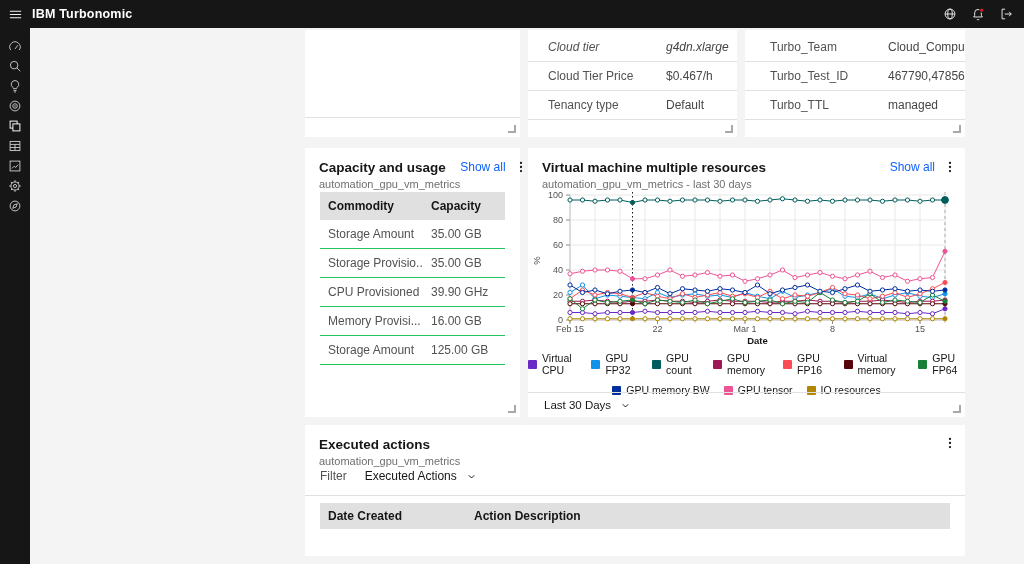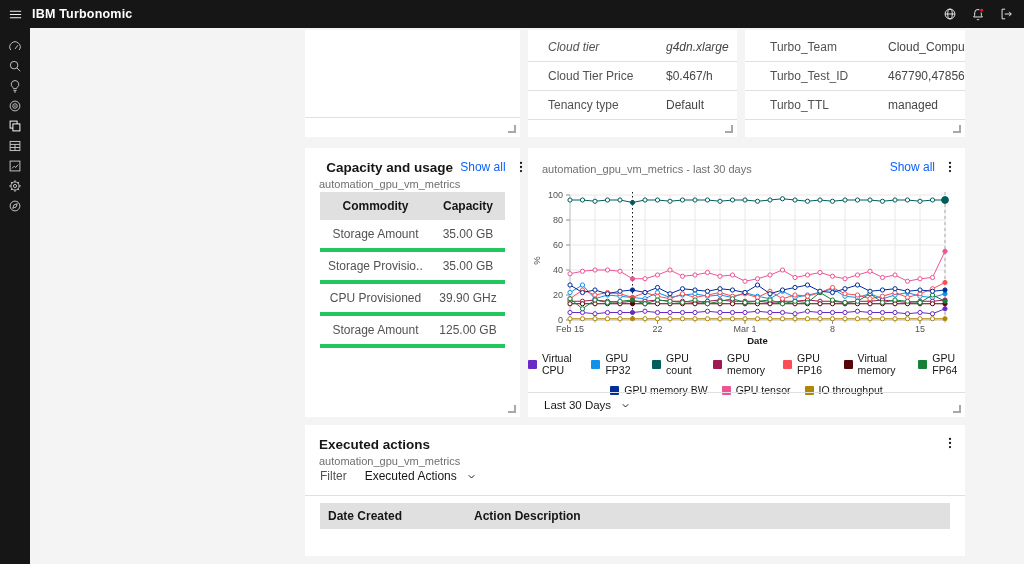--- a/index.html
+++ b/index.html
@@ -31,21 +31,21 @@
   
   .card-head{position:absolute;left:14px;right:8px;top:12px;display:flex;align-items:flex-start;}
   .card-title{font-size:13.5px;font-weight:700;color:#161616;line-height:15px;}
   .card-sub{font-size:11px;color:#6f6f6f;margin-top:3px;}
   .head-right{margin-left:auto;display:flex;align-items:center;gap:8px;}
   .show-all{font-size:12px;color:#0f62fe;cursor:pointer;white-space:nowrap;line-height:15px;}
   .kebab{color:#161616;cursor:pointer;display:flex;align-items:center;margin-top:-1px;}
   
   .cap-table{position:absolute;left:15px;right:15px;top:44px;font-size:12px;}
   .t-hrow{height:28px;background:#e0e0e0;display:flex;align-items:center;font-weight:700;color:#161616;}
-  .t-row{height:28px;display:flex;align-items:center;border-bottom:4px solid #22c55e;color:#525252;}
+  .t-row{height:28px;display:flex;align-items:center;border-bottom:1px solid #22c55e;color:#525252;}
   .t-c1{width:95px;padding-left:8px;white-space:nowrap;overflow:hidden;}
   .t-c2{flex:1;padding-left:8px;white-space:nowrap;}
   
   .vm-chart{position:absolute;left:0;top:40px;width:437px;height:158px;}
   .legend{position:absolute;left:0;right:0;top:204px;display:flex;flex-direction:column;
     align-items:center;gap:8px;}
   .legend-row{display:flex;align-items:center;gap:14px;}
   .legend-item{display:flex;align-items:center;gap:5px;font-size:10.5px;color:#161616;cursor:pointer;}
   .legend-swatch{width:9px;height:9px;border-radius:1px;flex:0 0 auto;}
   .chart-footer{position:absolute;left:0;right:0;bottom:0;height:24px;border-top:1px solid #e0e0e0;
@@ -192,21 +192,21 @@
           <span class="kv-value" style="left:143px;">467790,478565</span>
         </div>
         <div class="kv-row" style="padding-left:25px;">
           <span class="kv-label">Turbo_TTL</span>
           <span class="kv-value" style="left:143px;">managed</span>
         </div>
       </div>
       <span class="rh"></span>
     </section>
 
-    <section class="card" style="left:275px;top:120px;width:215px;height:269px;text-align:center;">
+    <section class="card" style="left:275px;top:120px;width:215px;height:269px;">
       <div class="card-head">
         <div>
           <div class="card-title">Capacity and usage</div>
           <div class="card-sub">automation_gpu_vm_metrics</div>
         </div>
         <div class="head-right">
           <span class="show-all">Show all</span>
           <span class="kebab">
               <svg viewBox="0 0 16 16" width="14" height="14" fill="currentColor">
                 <circle cx="8" cy="3.4" r="1.3"></circle>
@@ -227,30 +227,35 @@
         </div>
         <div class="t-row">
           <span class="t-c1">Storage Provisio...</span>
           <span class="t-c2">35.00 GB</span>
         </div>
         <div class="t-row">
           <span class="t-c1">CPU Provisioned</span>
           <span class="t-c2">39.90 GHz</span>
         </div>
         <div class="t-row">
+          <span class="t-c1">Memory Provisi...</span>
+          <span class="t-c2">16.00 GB</span>
+        </div>
+        <div class="t-row">
           <span class="t-c1">Storage Amount</span>
           <span class="t-c2">125.00 GB</span>
         </div>
       </div>
       <span class="rh"></span>
     </section>
 
     <section class="card" style="left:498px;top:120px;width:437px;height:269px;">
       <div class="card-head">
         <div>
+          <div class="card-title">Virtual machine multiple resources</div>
           <div class="card-sub">automation_gpu_vm_metrics - last 30 days</div>
         </div>
         <div class="head-right">
           <span class="show-all">Show all</span>
           <span class="kebab">
               <svg viewBox="0 0 16 16" width="14" height="14" fill="currentColor">
                 <circle cx="8" cy="3.4" r="1.3"></circle>
                 <circle cx="8" cy="8" r="1.3"></circle>
                 <circle cx="8" cy="12.6" r="1.3"></circle>
               </svg>
@@ -680,21 +685,21 @@
             <span class="legend-item">
               <span class="legend-swatch" style="background: rgb(0, 45, 156);"></span>
               <span>GPU memory BW</span>
             </span>
             <span class="legend-item">
               <span class="legend-swatch" style="background: rgb(238, 83, 150);"></span>
               <span>GPU tensor</span>
             </span>
             <span class="legend-item">
               <span class="legend-swatch" style="background: rgb(178, 134, 0);"></span>
-              <span>IO throughput</span>
+              <span>IO resources</span>
             </span>
           </div>
         </div>
       <div class="chart-footer">
         <span>Last 30 Days</span>
         <span class="chev">
             <svg viewBox="0 0 16 16" width="11" height="11" fill="none" stroke="currentColor" stroke-width="1.4">
               <path d="M4 6.2 8 10.2l4-4"></path>
             </svg>
           </span>

